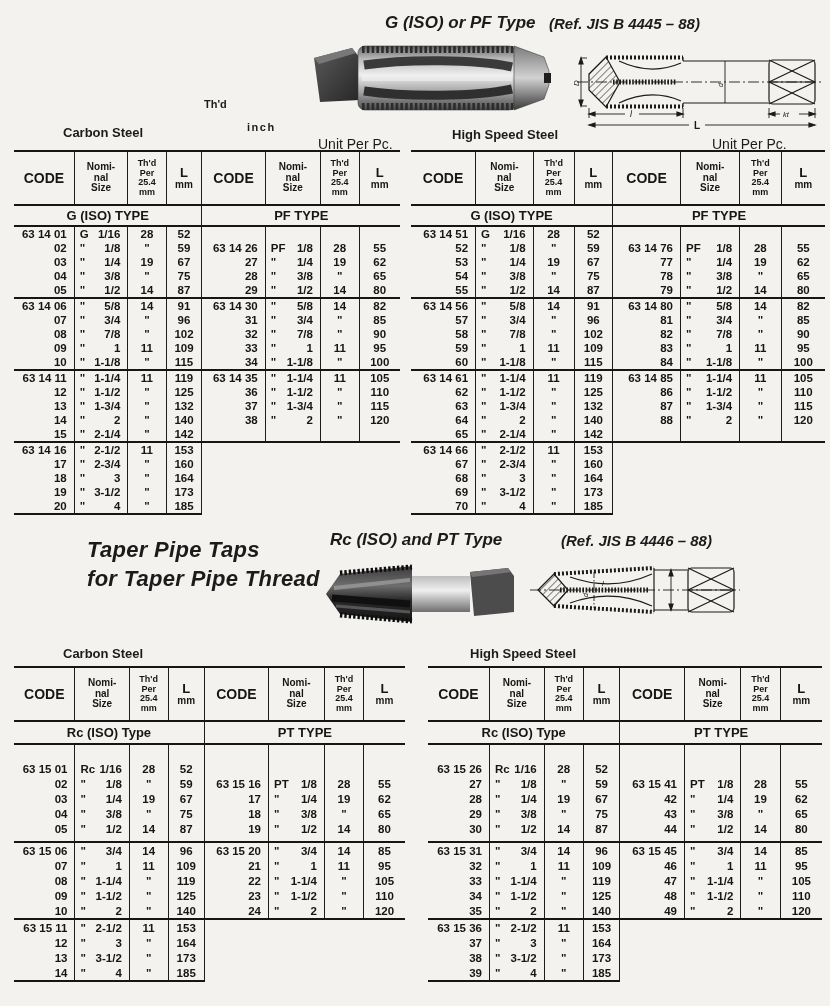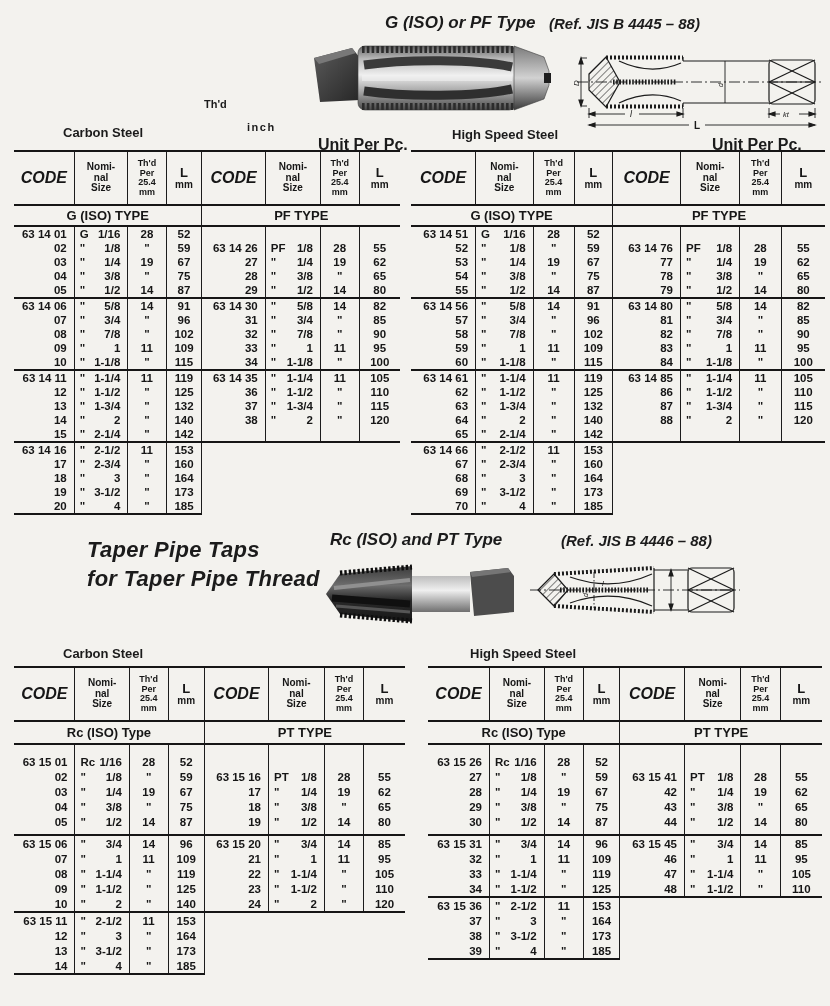--- a/index.html
+++ b/index.html
@@ -6,43 +6,43 @@
   body{background:#e8e7e4;font-family:"Liberation Sans",sans-serif;}
   #page{position:relative;width:830px;height:1006px;background:#f3f2ee;color:#1b1b1b;overflow:hidden;margin:0 auto;}
   .abs{position:absolute;}
 
   
   .main-title{font-style:italic;font-weight:bold;font-size:22px;line-height:29px;letter-spacing:.3px;white-space:nowrap;}
   .type-title{font-style:italic;font-weight:bold;font-size:17px;white-space:nowrap;}
   .ref-title{font-style:italic;font-weight:bold;font-size:15px;white-space:nowrap;text-align:center;}
   .steel-label{font-weight:bold;font-size:13px;white-space:nowrap;margin-left:44px;}
   .small-label{font-weight:bold;font-size:11px;white-space:nowrap;}
-  .unit-label{font-size:16px;white-space:nowrap;font-weight:bold;}
+  .unit-label{font-size:14px;white-space:nowrap;}
 
   
   .tblc{position:absolute;}
   table.dt{border-collapse:collapse;table-layout:fixed;width:100%;color:#161616;}
   .dt th,.dt td{padding:0;margin:0;border-right:1.4px solid #1c1c1c;overflow:hidden;}
   .dt .lastc{border-right:none;}
   .dt tr.hrow th{border-top:2.4px solid #161616;border-bottom:2px solid #161616;height:52px;
     text-align:center;vertical-align:middle;font-weight:bold;}
-  .dt th.hc1{font-size:16px;font-style:italic;}
+  .dt th.hc1{font-size:14px;}
   .dt th.hc2{font-size:10px;line-height:10.5px;}
   .dt th.hc3{font-size:9px;line-height:9.5px;}
   .dt th.hc4{font-size:10px;line-height:11px;}
   .dt .lbig{font-size:13px;}
   .dt tr.trow td{border-bottom:2px solid #161616;height:19px;text-align:center;
     font-weight:bold;font-size:13px;vertical-align:middle;}
   .bt .dt tr.trow td{height:21px;}
   .dt tbody.grp tr:first-child td{border-top:2px solid #161616;}
   .dt tbody.grp:last-child tr:last-child td.lh{border-bottom:2.4px solid #161616;}
   .dt tbody.nor td.rh{border-right:none;}
   .dt tbody.grp td{height:14px;font-weight:bold;font-size:11.5px;vertical-align:middle;}
   .bt .dt tbody.grp td{height:15px;}
-  .dt tbody.pad tr:first-child td{padding-top:9px;}
+  .dt tbody.pad tr:first-child td{padding-top:16px;}
   .dt tbody.pad tr:last-child td{padding-bottom:5px;}
   .dt td.code{text-align:right;padding-right:7px;white-space:nowrap;}
   .dt td.thd,.dt td.lmm{text-align:center;}
   .dt .nw{display:flex;justify-content:space-between;padding:0 7px 0 5px;}
   .dt .nw .p{text-align:left;}
   .dt .nw .v{text-align:right;white-space:nowrap;}
 
   
   svg text{font-family:"Liberation Sans",sans-serif;}
 </style>
@@ -1612,20 +1612,40 @@
             <td class="code rh">48</td>
             <td class="rh">
               <div class="nw">
                 <span class="p">"</span>
                 <span class="v">1-1/2</span>
               </div>
             </td>
             <td class="thd rh">"</td>
             <td class="lmm rh lastc">110</td>
           </tr>
+          <tr>
+            <td class="code lh">35</td>
+            <td class="lh">
+              <div class="nw">
+                <span class="p">"</span>
+                <span class="v">2</span>
+              </div>
+            </td>
+            <td class="thd lh">"</td>
+            <td class="lmm lh">140</td>
+            <td class="code rh">49</td>
+            <td class="rh">
+              <div class="nw">
+                <span class="p">"</span>
+                <span class="v">2</span>
+              </div>
+            </td>
+            <td class="thd rh">"</td>
+            <td class="lmm rh lastc">120</td>
+          </tr>
         </tbody>
         <tbody class="grp nor">
           <tr>
             <td class="code lh">63 15 36</td>
             <td class="lh">
               <div class="nw">
                 <span class="p">"</span>
                 <span class="v">2-1/2</span>
               </div>
             </td>

